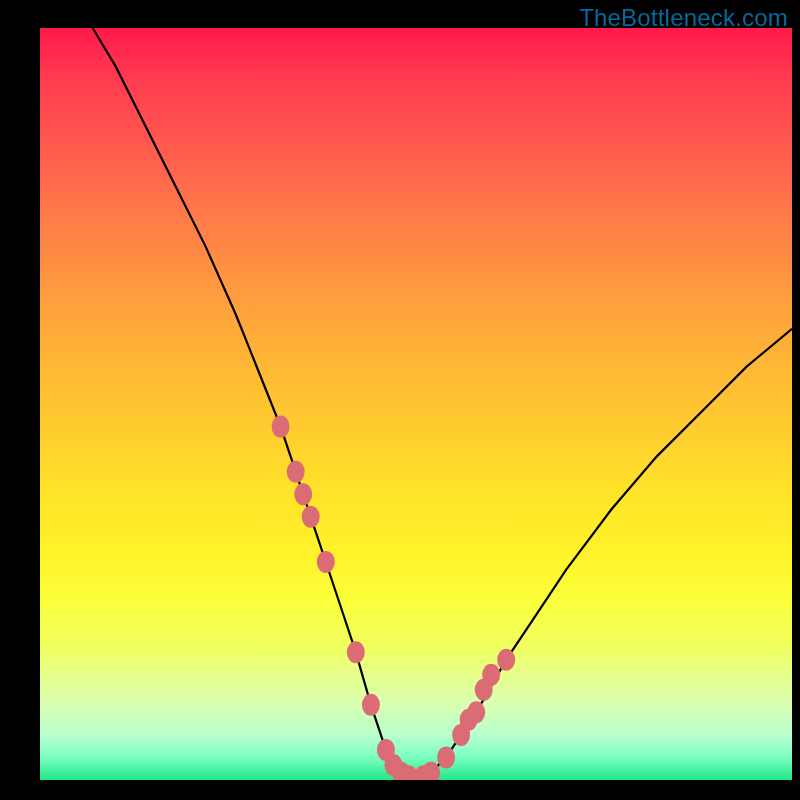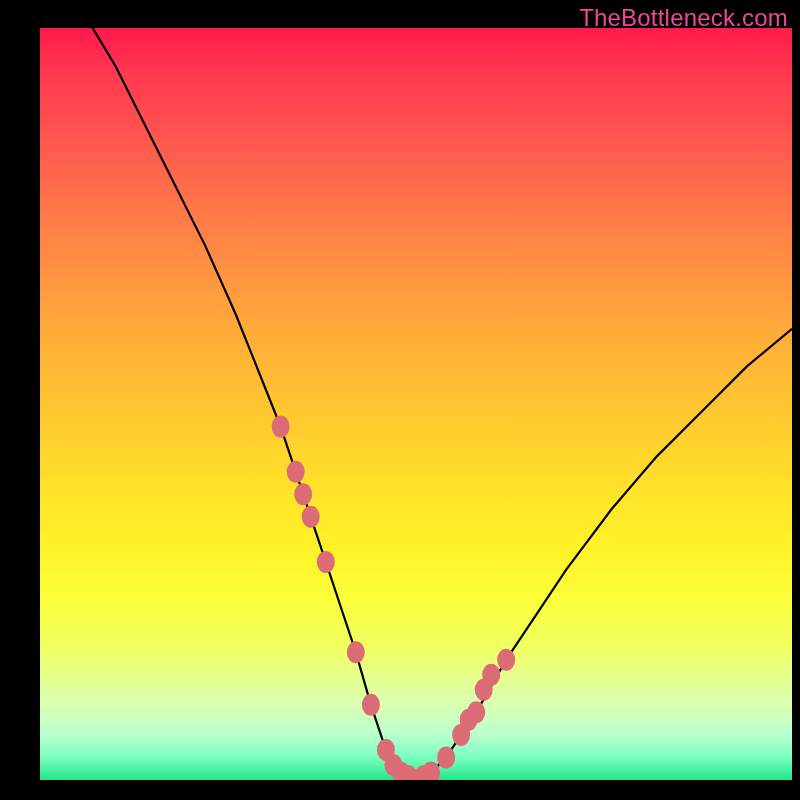--- a/index.html
+++ b/index.html
@@ -39,21 +39,21 @@
       #d9ffb2 90%,
       #b9ffce 94%,
       #7affc0 97%,
       #22e68a 100%
     );
   }
   .watermark {
     position: absolute;
     top: 4px;
     right: 12px;
-    color: #ec4899;
+    color: #0369a1;
     font-size: 24px;
     font-weight: 500;
     letter-spacing: 0.2px;
   }
   svg.overlay {
     position: absolute;
     left: 0;
     top: 0;
     width: 752px;
     height: 752px;

